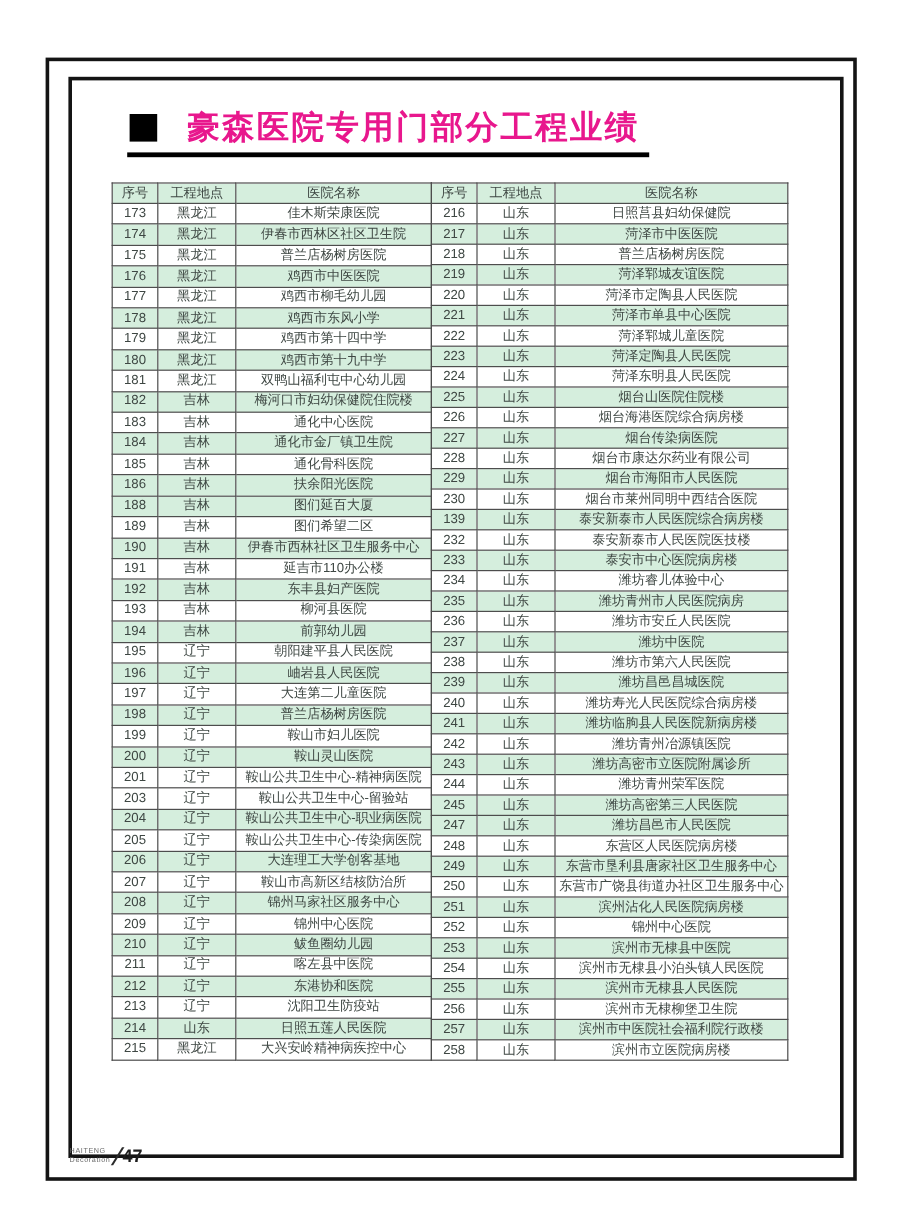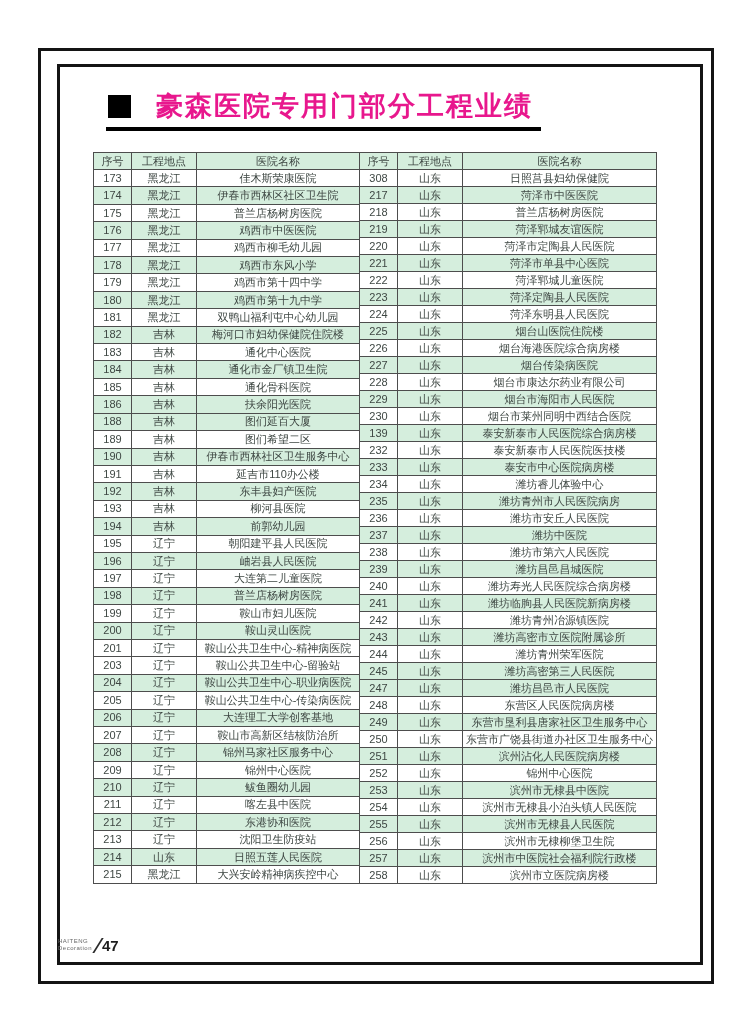--- a/index.html
+++ b/index.html
@@ -64,22 +64,22 @@
     padding: 0 1px;
     line-height: 1;
     white-space: nowrap;
     overflow: hidden;
   }
   thead tr { background: var(--green); }
   tbody tr.alt { background: var(--green); }
   col.c-serial   { width: 38px; }
   col.c-location { width: 65px; }
   .footer-mark {
-    position: absolute; left: 17px; bottom: 28px;
-    display: flex; align-items: flex-start;
+    position: absolute; left: 17px; bottom: 10px;
+    display: flex; align-items: flex-end;
   }
   .brand-lines {
     font-size: 6px; color: #6a6a6a; line-height: 1.15;
     letter-spacing: 0.5px; text-align: left;
   }
   .slash-line {
     display: inline-block;
     width: 1px; height: 15px;
     border-left: 2px solid #2a2a2a;
     transform: skewX(-32deg);
@@ -331,21 +331,21 @@
           </colgroup>
         <thead>
             <tr>
               <th>序号</th>
               <th>工程地点</th>
               <th>医院名称</th>
             </tr>
           </thead>
         <tbody>
             <tr>
-              <td>308</td>
+              <td>216</td>
               <td>山东</td>
               <td>日照莒县妇幼保健院</td>
             </tr>
             <tr class="alt">
               <td>217</td>
               <td>山东</td>
               <td>菏泽市中医医院</td>
             </tr>
             <tr>
               <td>218</td>

